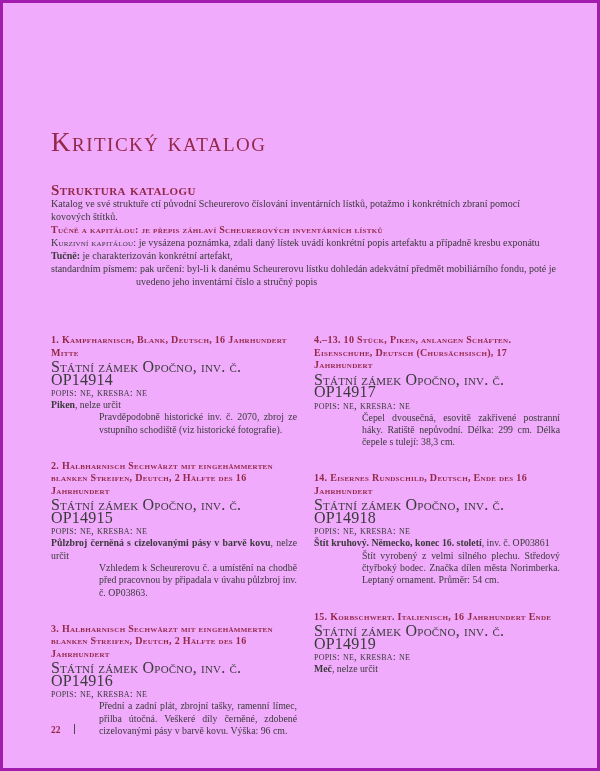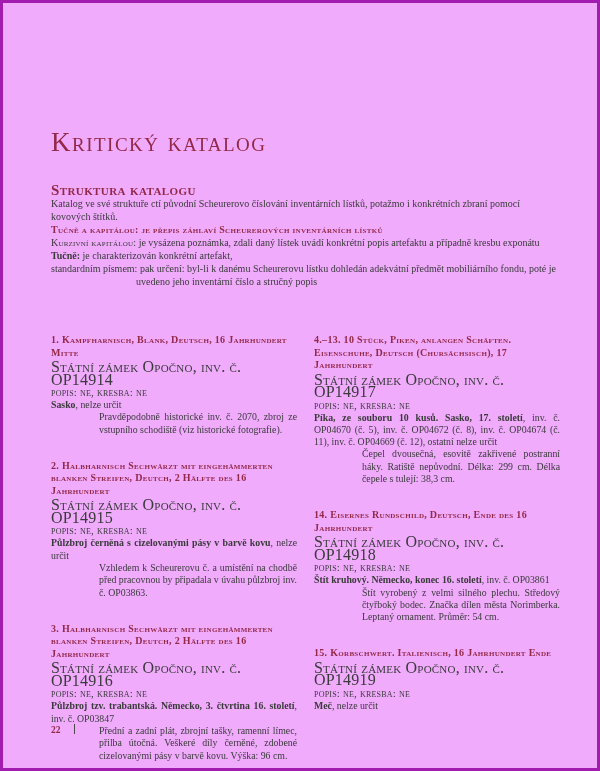--- a/index.html
+++ b/index.html
@@ -124,52 +124,50 @@
       </div>
   </section>
 
   <section class="catalog">
     <div class="col">
   <article class="entry">
     <div class="entry-heading">1. Kampfharnisch, Blank, Deutsch, 16 Jahrhundert Mitte</div>
     <div class="entry-source">Státní zámek Opočno, inv. č. OP14914</div>
     <div class="entry-note">popis: ne, kresba: ne</div>
     <div class="entry-body">
-      <div class="entry-artifact"><span class="entry-artifact-lead">Sasko</span><span>, nelze určit</span></div>
+      <div class="entry-artifact"><span class="entry-artifact-lead">Piken</span><span>, nelze určit</span></div>
       <div class="entry-description">Pravděpodobně historické inv. č. 2070, zbroj ze vstupního schodiště (viz historické fotografie).</div>
     </div>
   </article>
 
   <article class="entry">
     <div class="entry-heading">2. Halbharnisch Sechwärzt mit eingehämmerten blanken Streifen, Deutch, 2 Hälfte des 16 Jahrhundert</div>
     <div class="entry-source">Státní zámek Opočno, inv. č. OP14915</div>
     <div class="entry-note">popis: ne, kresba: ne</div>
     <div class="entry-body">
       <div class="entry-artifact"><span class="entry-artifact-lead">Půlzbroj černěná s cizelovanými pásy v barvě kovu</span><span>, nelze určit</span></div>
       <div class="entry-description">Vzhledem k Scheurerovu č. a umístění na chodbě před pracovnou by připadala v úvahu půlzbroj inv. č. OP03863.</div>
     </div>
   </article>
 
   <article class="entry">
     <div class="entry-heading">3. Halbharnisch Sechwärzt mit eingehämmerten blanken Streifen, Deutch, 2 Hälfte des 16 Jahrhundert</div>
     <div class="entry-source">Státní zámek Opočno, inv. č. OP14916</div>
     <div class="entry-note">popis: ne, kresba: ne</div>
     <div class="entry-body">
-      <div class="entry-artifact"><span class="entry-artifact-lead">Půlzbroj tzv. trabantská. Německo, 3. čtvrtina 16. století</span><span>, inv. č. OP03847</span></div>
       <div class="entry-description">Přední a zadní plát, zbrojní tašky, ramenní límec, přilba útočná. Veškeré díly černěné, zdobené cizelovanými pásy v barvě kovu. Výška: 96 cm.</div>
     </div>
   </article>
 </div>
     <div class="col">
   <article class="entry">
     <div class="entry-heading">4.–13. 10 Stück, Piken, anlangen Schäften. Eisenschuhe, Deutsch (Chursächsisch), 17 Jahrhundert</div>
     <div class="entry-source">Státní zámek Opočno, inv. č. OP14917</div>
     <div class="entry-note">popis: ne, kresba: ne</div>
     <div class="entry-body">
-      <div class="entry-artifact"><span class="entry-artifact-lead">Píka, ze souboru 10 kusů. Sasko, 17. století</span><span>, inv. č. OP04670 (č. 5), inv. č. OP04672 (č. 8), inv. č. OP04674 (č. 11), inv. č. OP04669 (č. 12), ostatní nelze určit</span></div>
       <div class="entry-description">Čepel dvousečná, esovitě zakřivené postranní háky. Ratiště nepůvodní. Délka: 299 cm. Délka čepele s tulejí: 38,3 cm.</div>
     </div>
   </article>
 
   <article class="entry">
     <div class="entry-heading">14. Eisernes Rundschild, Deutsch, Ende des 16 Jahrhundert</div>
     <div class="entry-source">Státní zámek Opočno, inv. č. OP14918</div>
     <div class="entry-note">popis: ne, kresba: ne</div>
     <div class="entry-body">
       <div class="entry-artifact"><span class="entry-artifact-lead">Štít kruhový. Německo, konec 16. století</span><span>, inv. č. OP03861</span></div>

